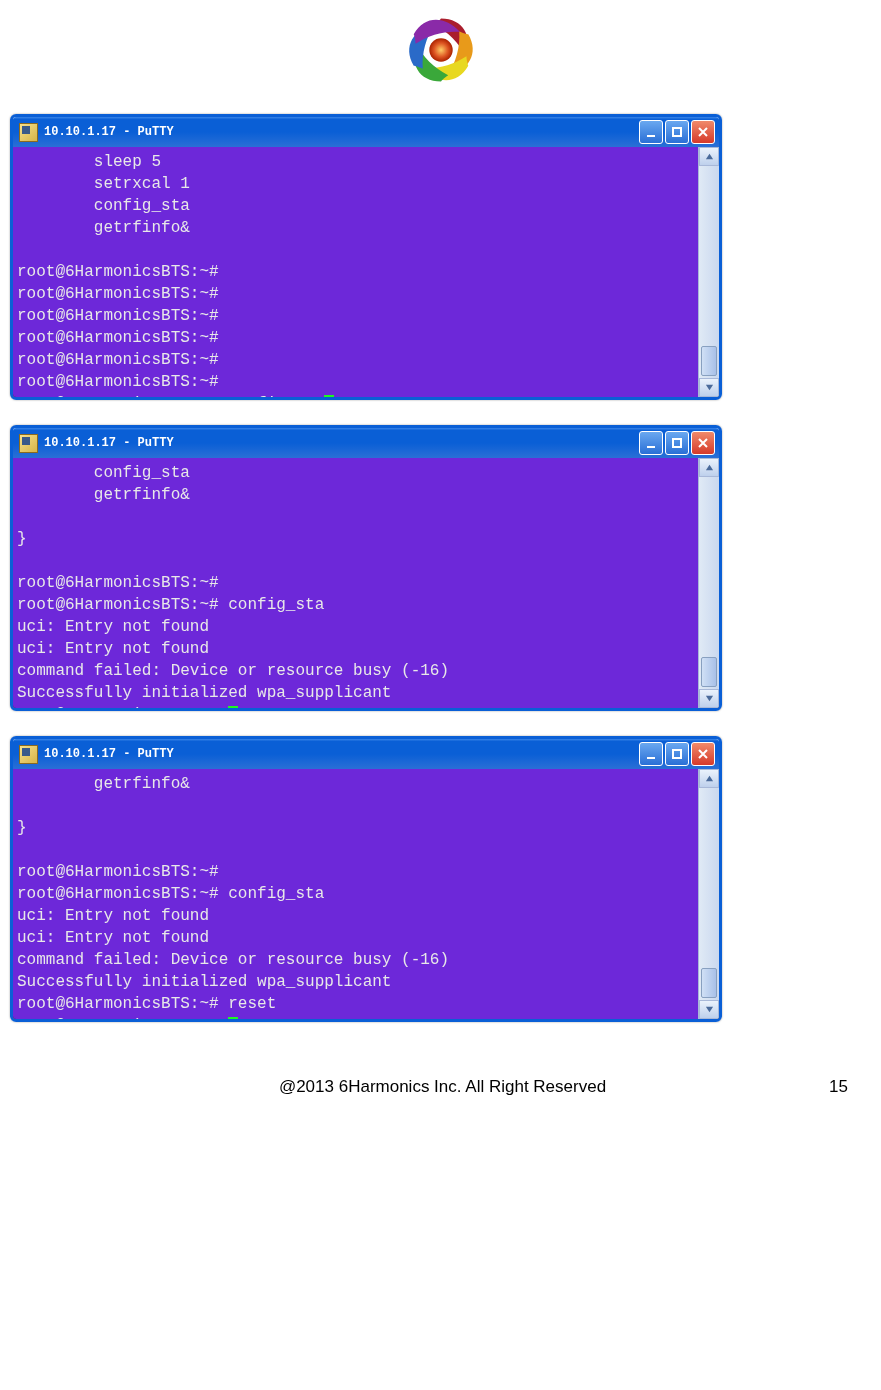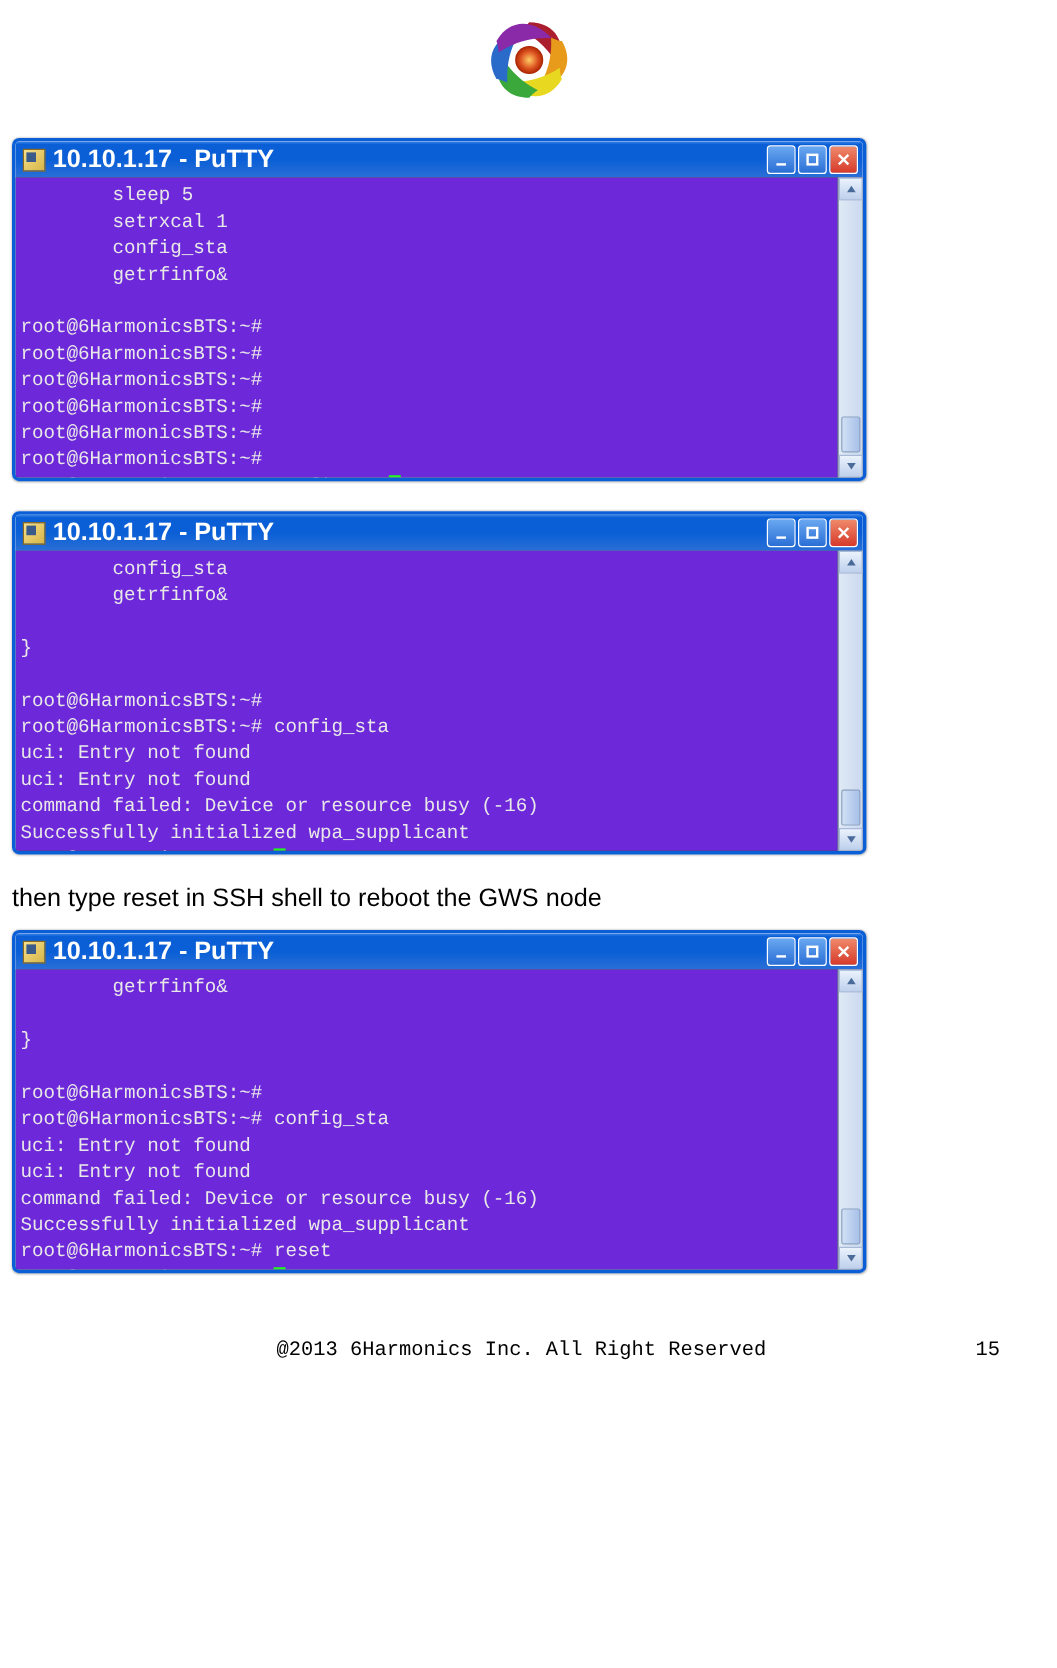--- a/index.html
+++ b/index.html
@@ -46,23 +46,23 @@
     content: "";
     position: absolute;
     left: 2px;
     top: 2px;
     width: 8px;
     height: 8px;
     background: #3a5a8a;
   }
   .titlebar-text {
     color: #fff;
-    font-family: Liberation Sans, sans-serif;
+    font-family: Liberation Mono, monospace;
     font-weight: bold;
-    font-size: 21px;
+    font-size: 12px;
     flex: 1;
   }
   .windowcontrols {
     display: flex;
     gap: 2px;
   }
   .winbtn {
     width: 24px;
     height: 24px;
     border: 1px solid #fff;
@@ -139,23 +139,23 @@
   .bodytext {
     font-family: Arial, sans-serif;
     font-size: 21px;
     color: #000;
     margin: 14px 0 14px 0;
   }
   .footer {
     display: flex;
     justify-content: space-between;
     align-items: baseline;
-    font-family: Liberation Mono, monospace;
+    font-family: Liberation Sans, sans-serif;
     font-size: 17px;
-    padding: 30px 28px 12px 16px;
+    padding: 30px 12px 12px 16px;
   }
   .footer-center {
     flex: 1;
     text-align: center;
   }
   .footer-right {
     width: 40px;
     text-align: left;
   }
   .footer-left {
@@ -287,21 +287,20 @@
         </div>
         <div class="scroll-arrow">
             <svg viewBox="0 0 10 10">
               <path d="M5 8 L9 2 L1 2 Z" fill="#4a6a9a"></path>
             </svg>
           </div>
       </div>
     </div>
   </div>
 
-  <p class="bodytext">then type reset in SSH shell to reboot the GWS node</p>
 
   <div class="putty-window">
     <div class="titlebar">
       <span class="titlebar-icon"></span>
       <span class="titlebar-text">10.10.1.17 - PuTTY</span>
       <div class="windowcontrols">
         <div class="winbtn">
           <svg viewBox="0 0 14 14">
               <rect x="3" y="10" width="8" height="2" fill="#fff"></rect>
             </svg>

